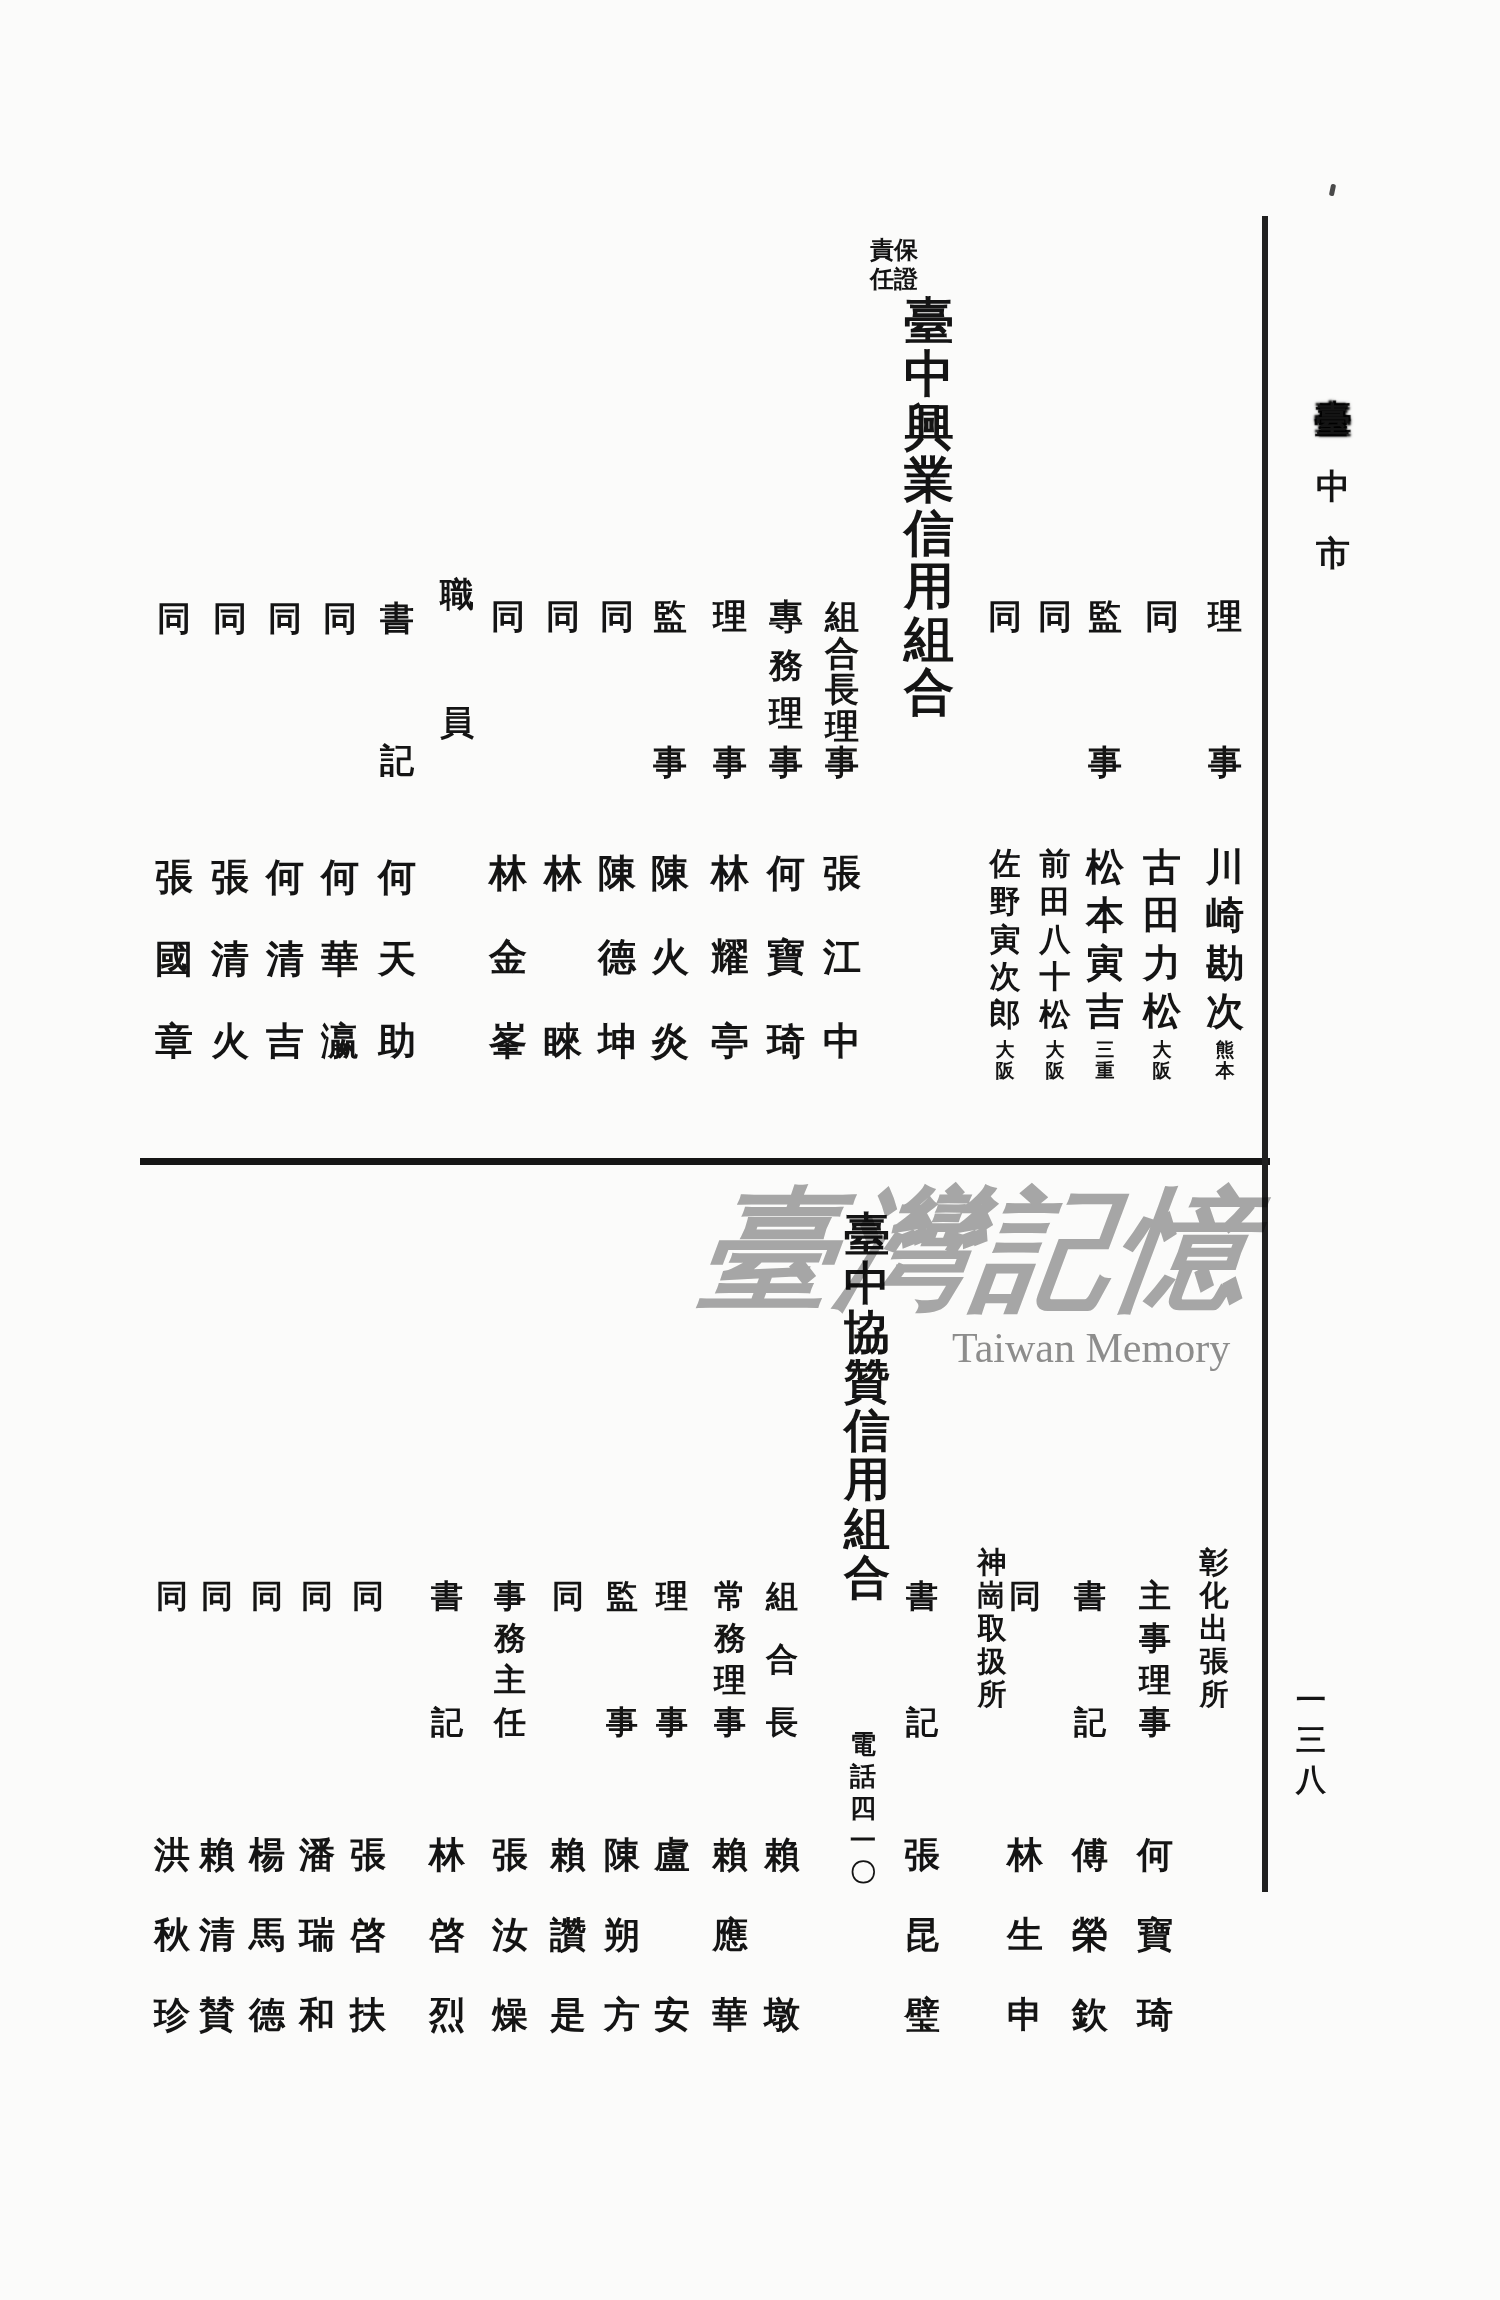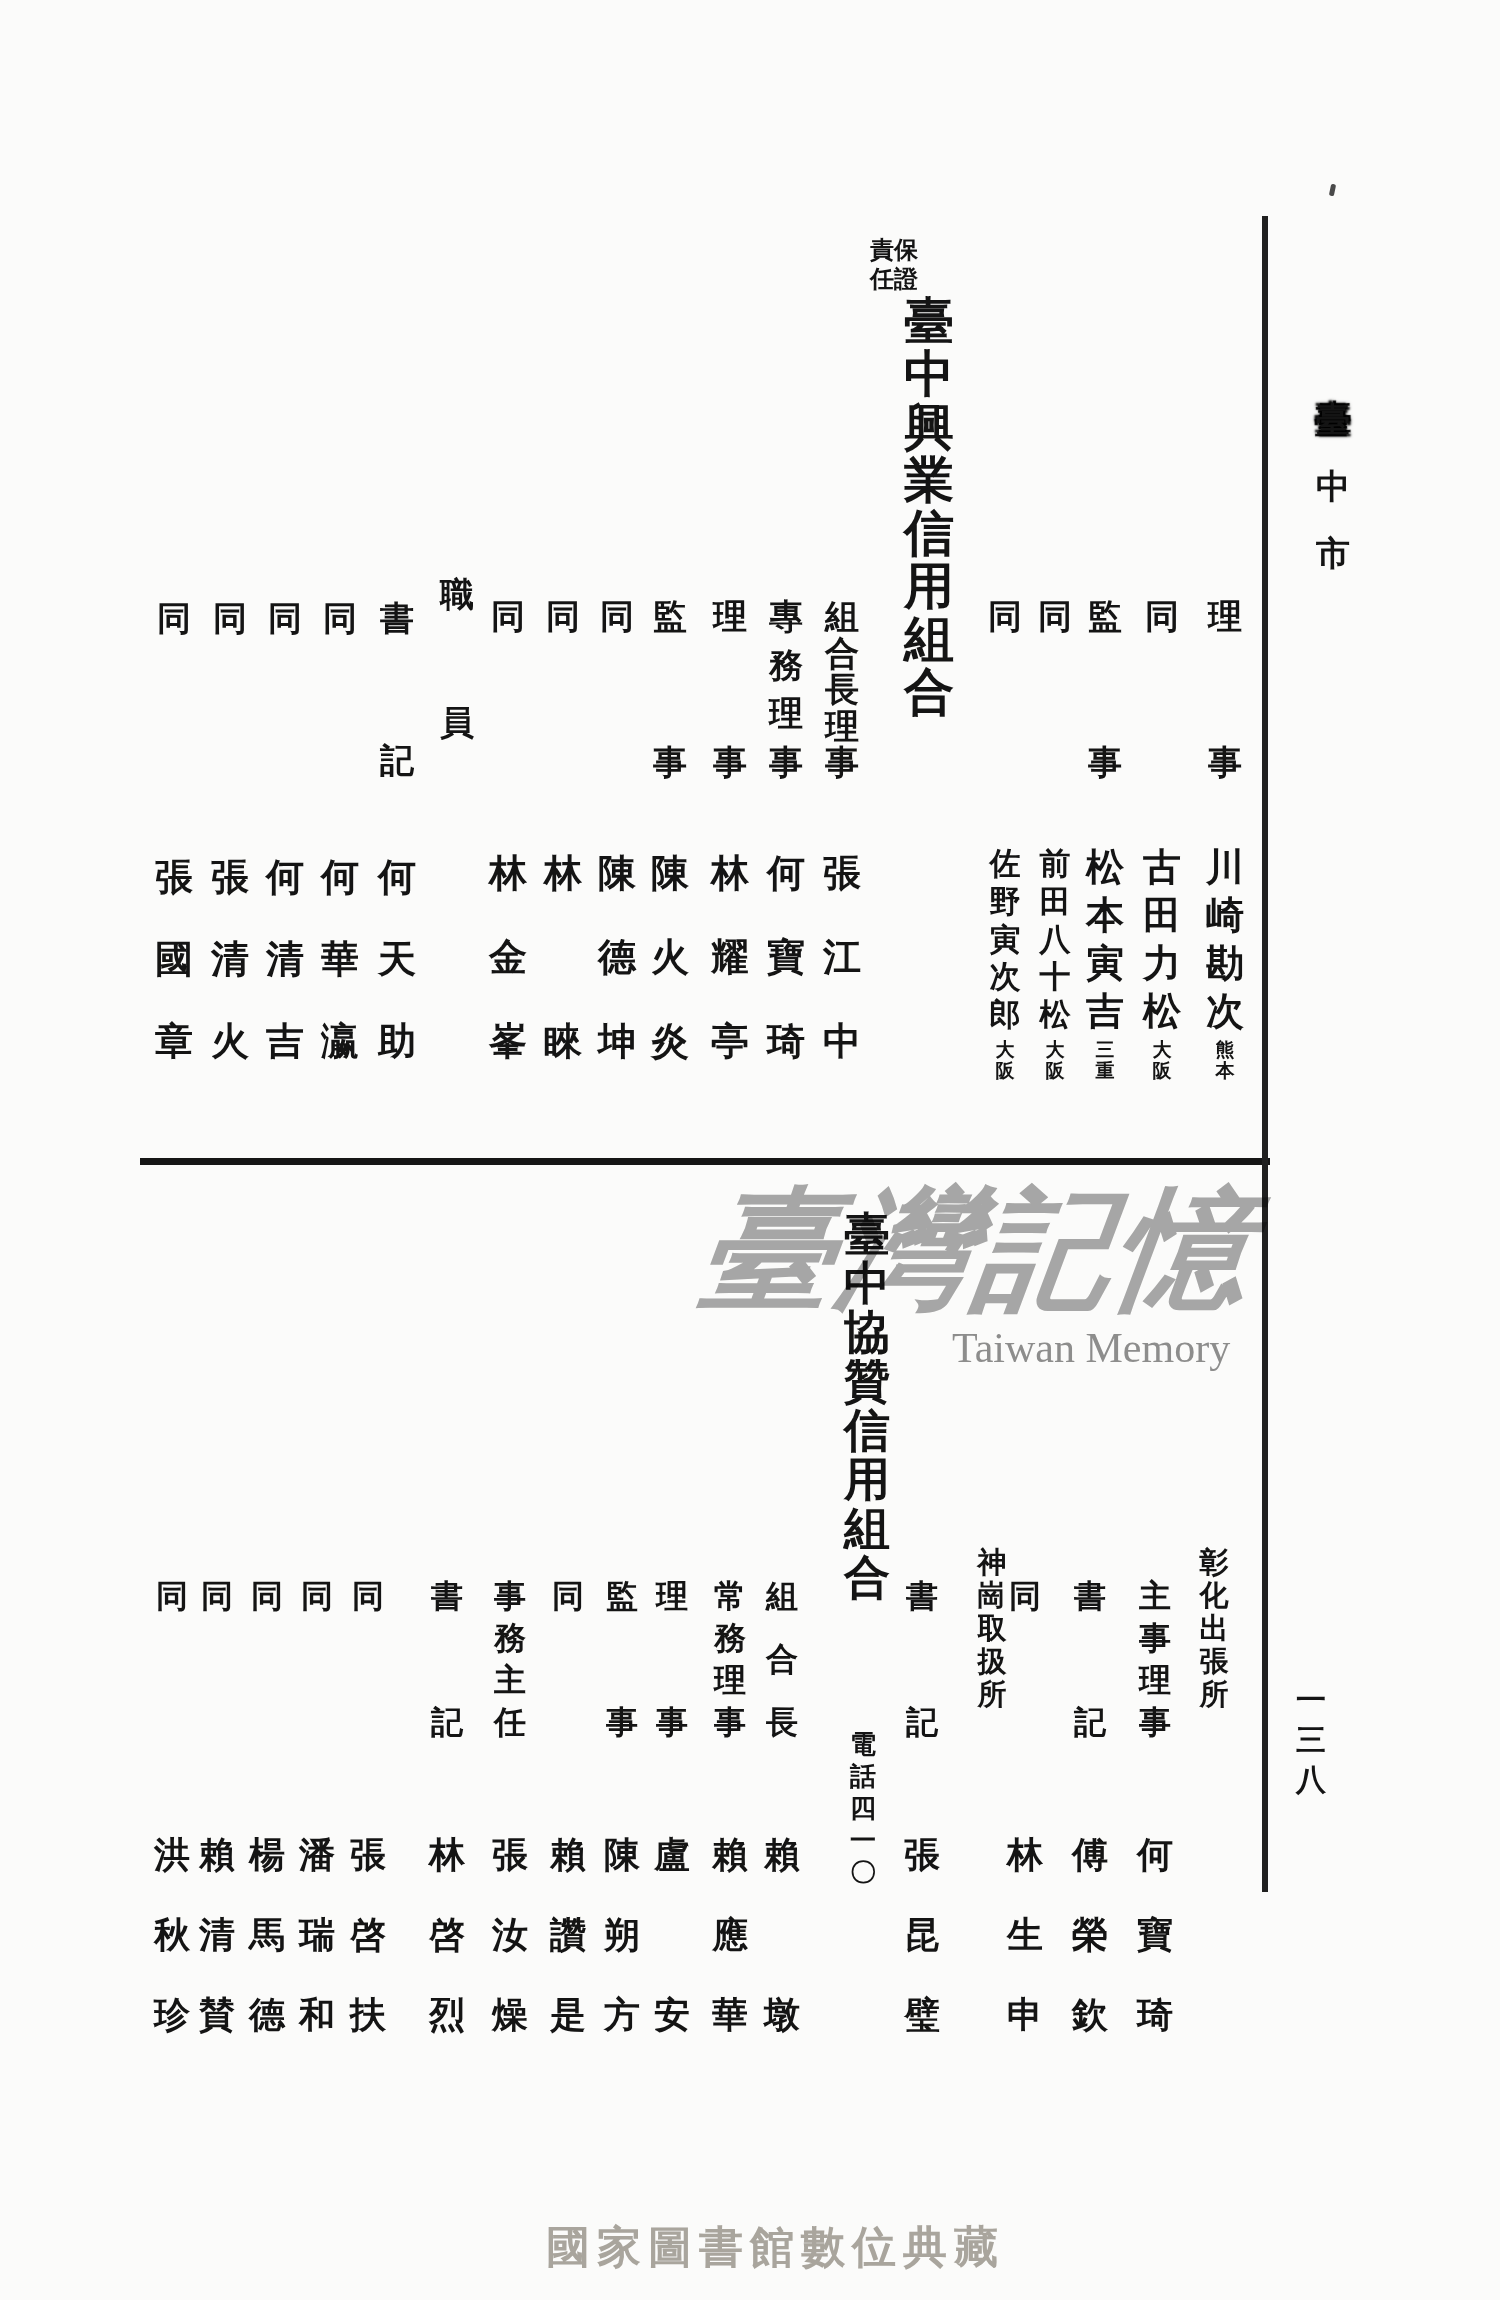--- a/index.html
+++ b/index.html
@@ -402,14 +402,13 @@
         <span>一</span>
         <span>三</span>
         <span>八</span>
       </div>
     </div>
   <div class="divider"></div>
   <div class="vrule"></div>
   <div class="speck"></div>
   <div class="wm-cjk">臺灣記憶</div>
   <div class="wm-en">Taiwan Memory</div>
-  <div class="footer">國家圖書館數位典藏</div>
 </div>
 
 </body></html>

